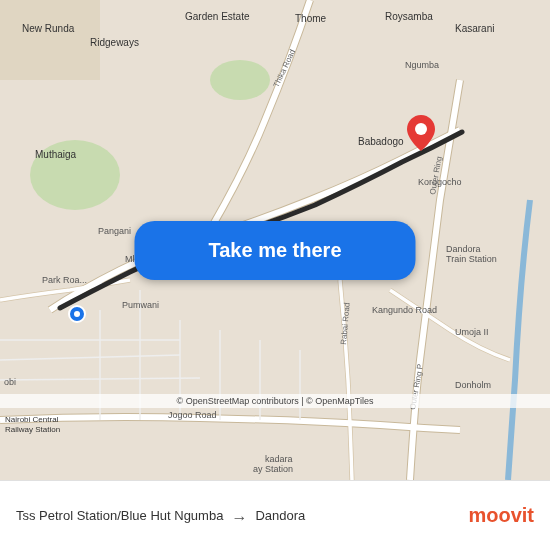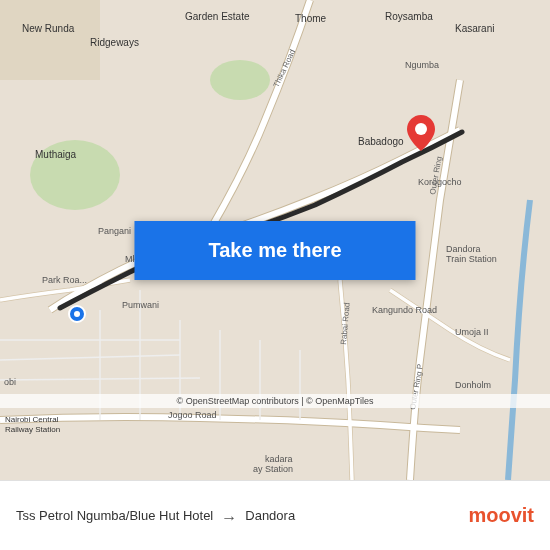--- a/index.html
+++ b/index.html
@@ -23,21 +23,21 @@
 
     
     .take-me-there-btn {
       position: absolute;
       top: 221px;
       left: 50%;
       transform: translateX(-50%);
       background-color: #1a73e8;
       color: white;
       border: none;
-      border-radius: 0;
+      border-radius: 20px;
       padding: 18px 74px;
       font-size: 20px;
       font-weight: bold;
       cursor: pointer;
       z-index: 10;
       white-space: nowrap;
       box-shadow: 0 2px 8px rgba(0,0,0,0.3);
     }
 
     
@@ -245,20 +245,20 @@
 
   <button class="take-me-there-btn">Take me there</button>
 
   <div class="attribution">
     <span>© OpenStreetMap contributors | © OpenMapTiles</span>
   </div>
 </div>
 
 <div id="bottom-bar">
   <div class="route-info">
-    <span class="origin-text">Tss Petrol Ngumba/Blue Hut Hotel</span>
+    <span class="origin-text">Tss Petrol Station/Blue Hut Ngumba</span>
     <span class="arrow-icon">→</span>
     <span class="destination-text">Dandora</span>
   </div>
   <div class="moovit-logo">
     <span class="moovit-text">moovit</span>
   </div>
 </div>
 
 </body></html>

